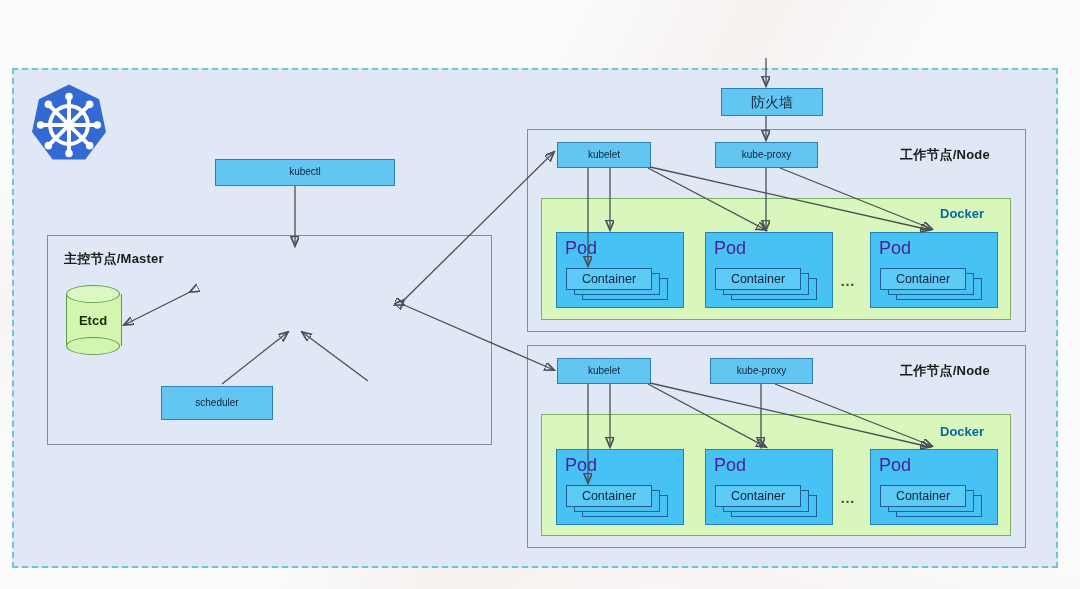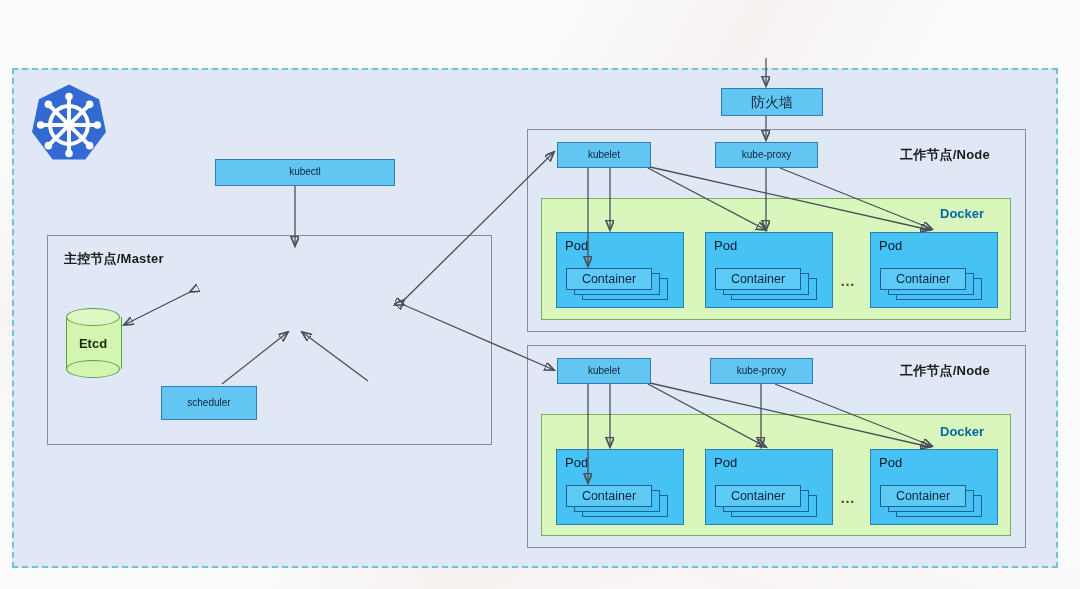--- a/index.html
+++ b/index.html
@@ -57,21 +57,21 @@
   .docker-label{
     position:absolute;font-weight:bold;font-size:13px;color:#0369a1;
   }
 
   
   .pod{
     position:absolute;box-sizing:border-box;
     background:#47c2f5;border:1px solid #2a7fb5;
   }
   .pod-label{
-    position:absolute;left:8px;top:5px;font-size:13px;color:#0f172a;
+    position:absolute;left:8px;top:5px;font-size:18px;color:#4c1d95;
   }
   
   .cstack{position:absolute;}
   .cstack .card{
     position:absolute;box-sizing:border-box;
     background:#47c2f5;border:1px solid #1f5f91;
   }
   .cstack .card.front{
     background:#5ecbf7;
     display:flex;align-items:center;justify-content:center;
@@ -159,30 +159,30 @@
     <span>防火墙</span>
   </div>
 
   <div class="bbox" style="left:215px;top:159px;width:180px;height:27px;">
     <span>kubectl</span>
   </div>
 
   <div class="groupbox" style="left:47px;top:235px;width:445px;height:210px;"></div>
   <div class="group-label" style="left:64px;top:250px;">主控节点/Master</div>
 
-  <div class="etcd" style="left:66px;top:308px;width:54px;height:70px;">
+  <div class="etcd" style="left:66px;top:285px;width:54px;height:70px;">
     <div class="body"></div>
     <div class="bot"></div>
     <div class="top"></div>
     <div class="lbl">Etcd</div>
   </div>
 
 
 
-  <div class="bbox" style="left:161px;top:386px;width:96px;height:34px;">
+  <div class="bbox" style="left:161px;top:386px;width:112px;height:34px;">
     <span>scheduler</span>
   </div>
 
 
   <div class="groupbox" style="left:527px;top:129px;width:499px;height:203px;"></div>
   <div class="group-label" style="left:900px;top:146px;">工作节点/Node</div>
 
   <div class="bbox" style="left:557px;top:142px;width:94px;height:26px;">
     <span>kubelet</span>
   </div>

